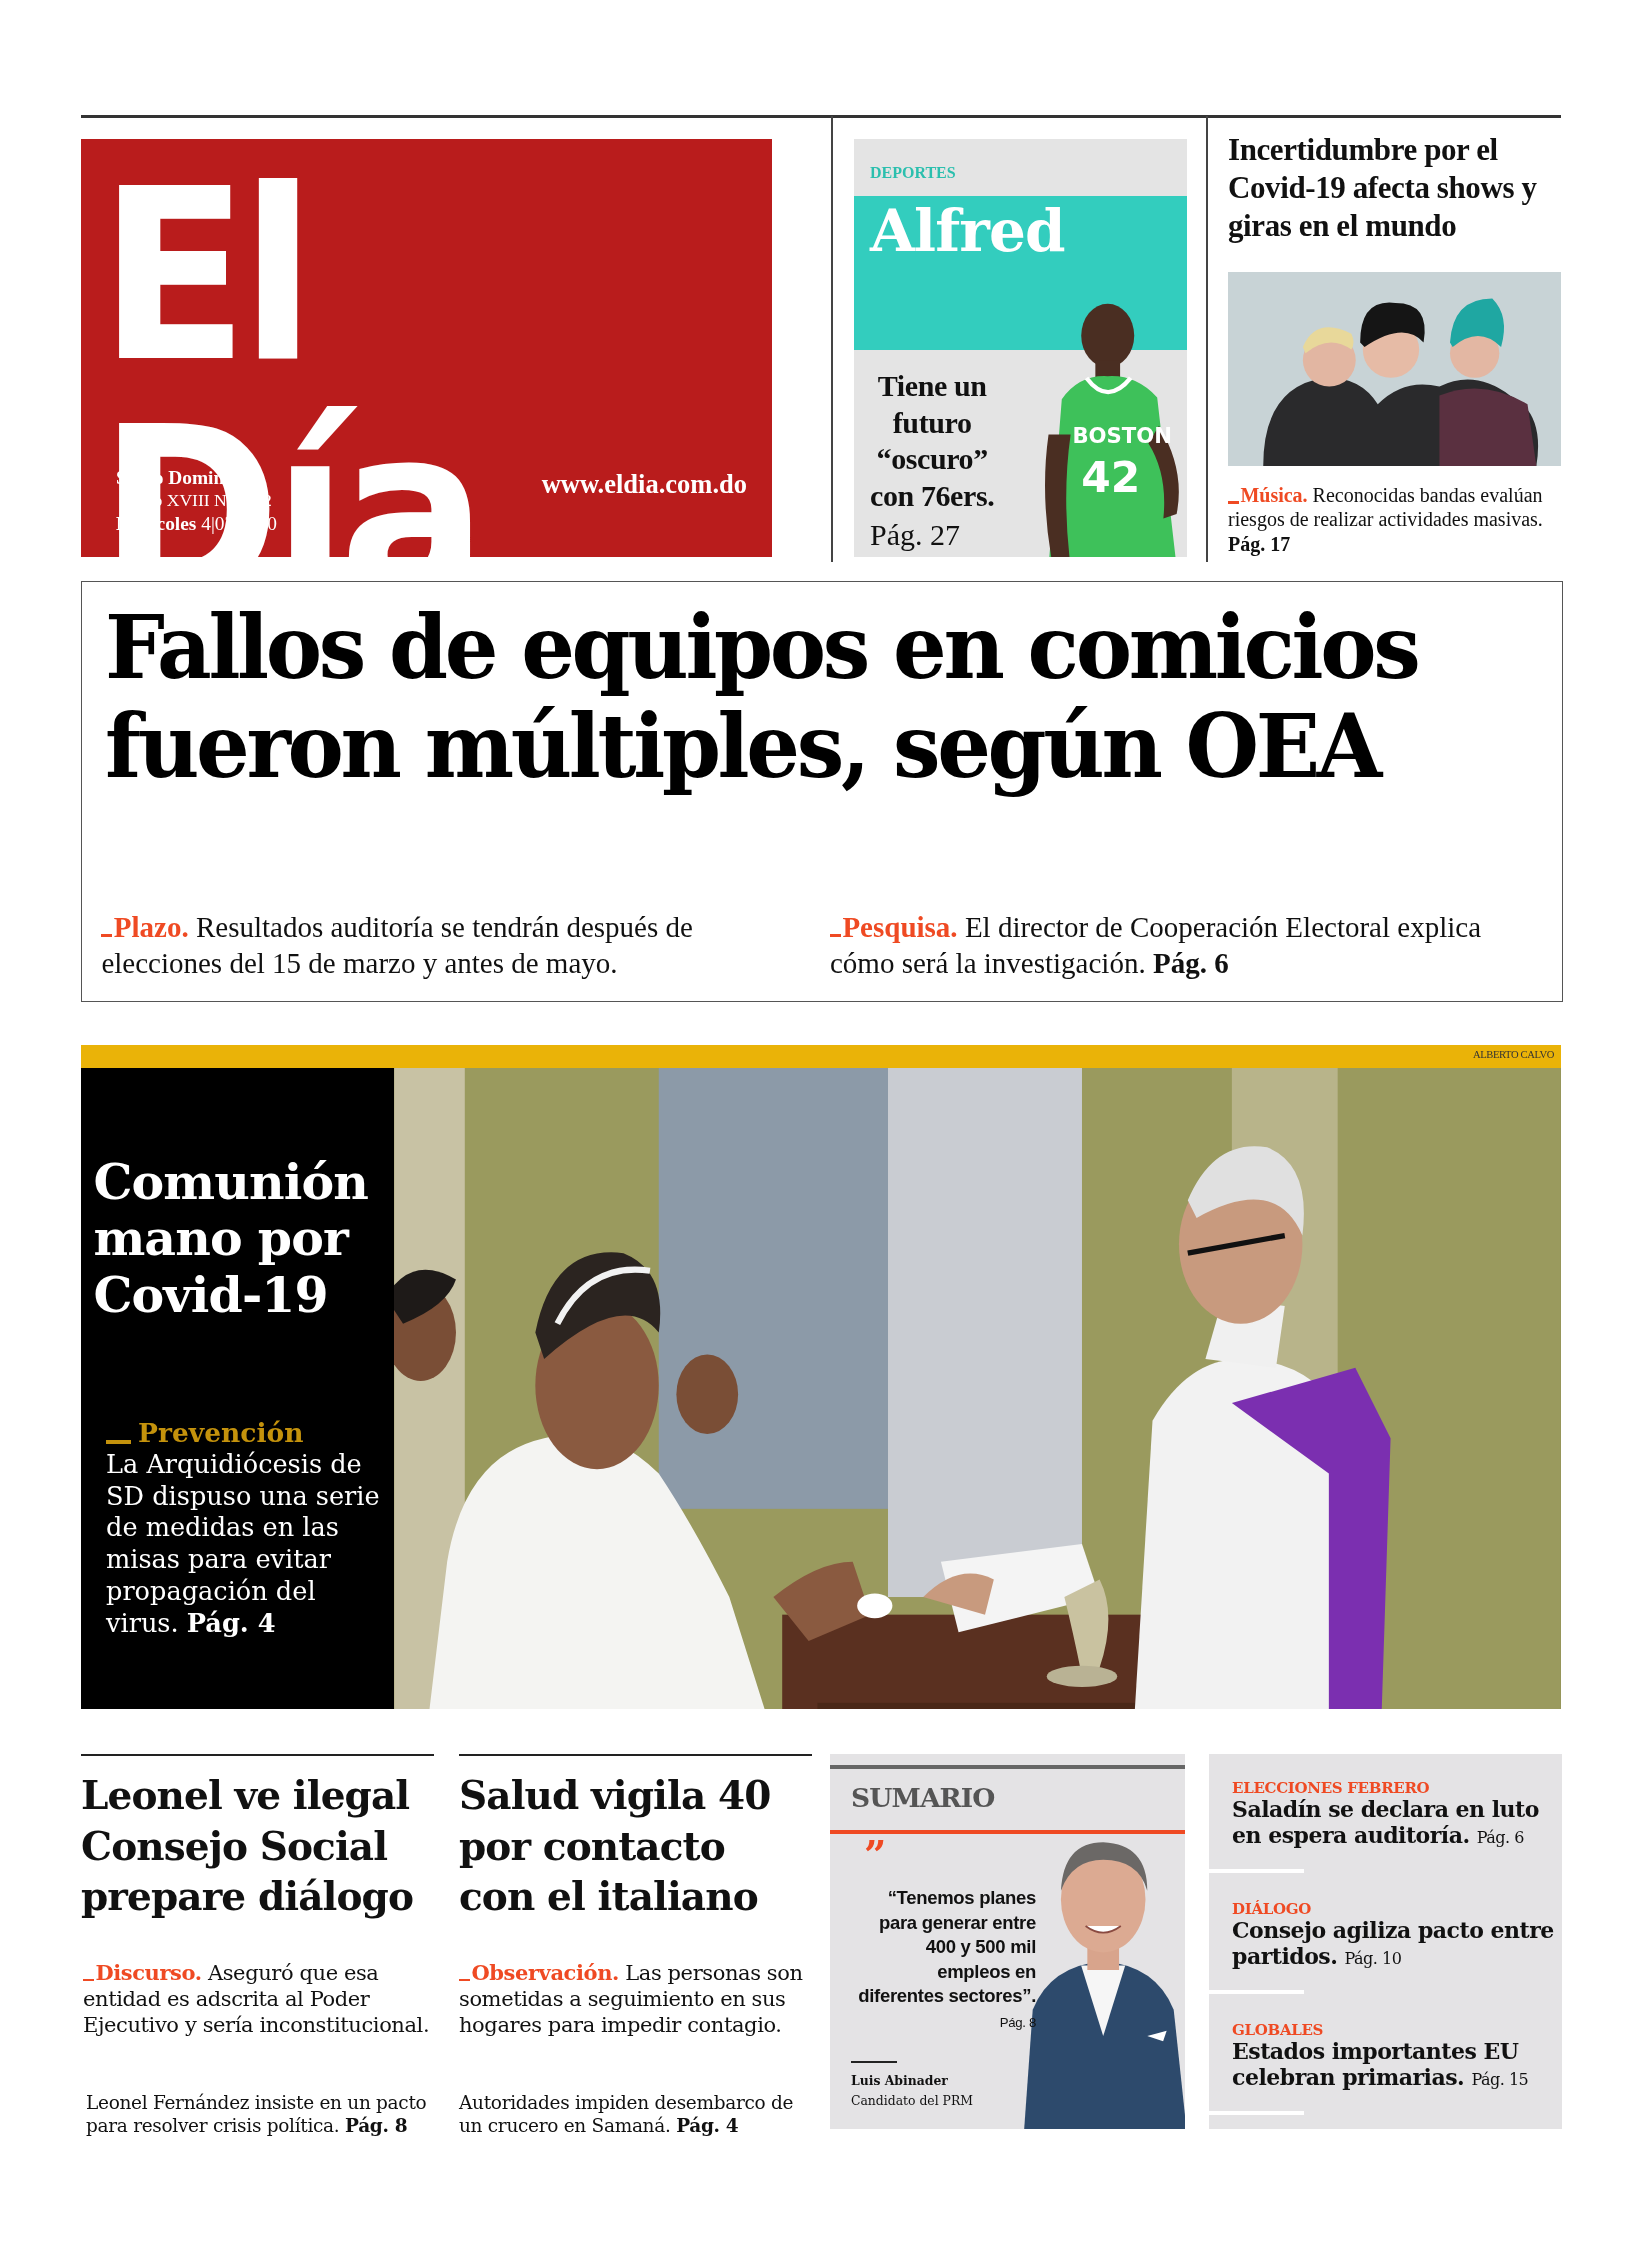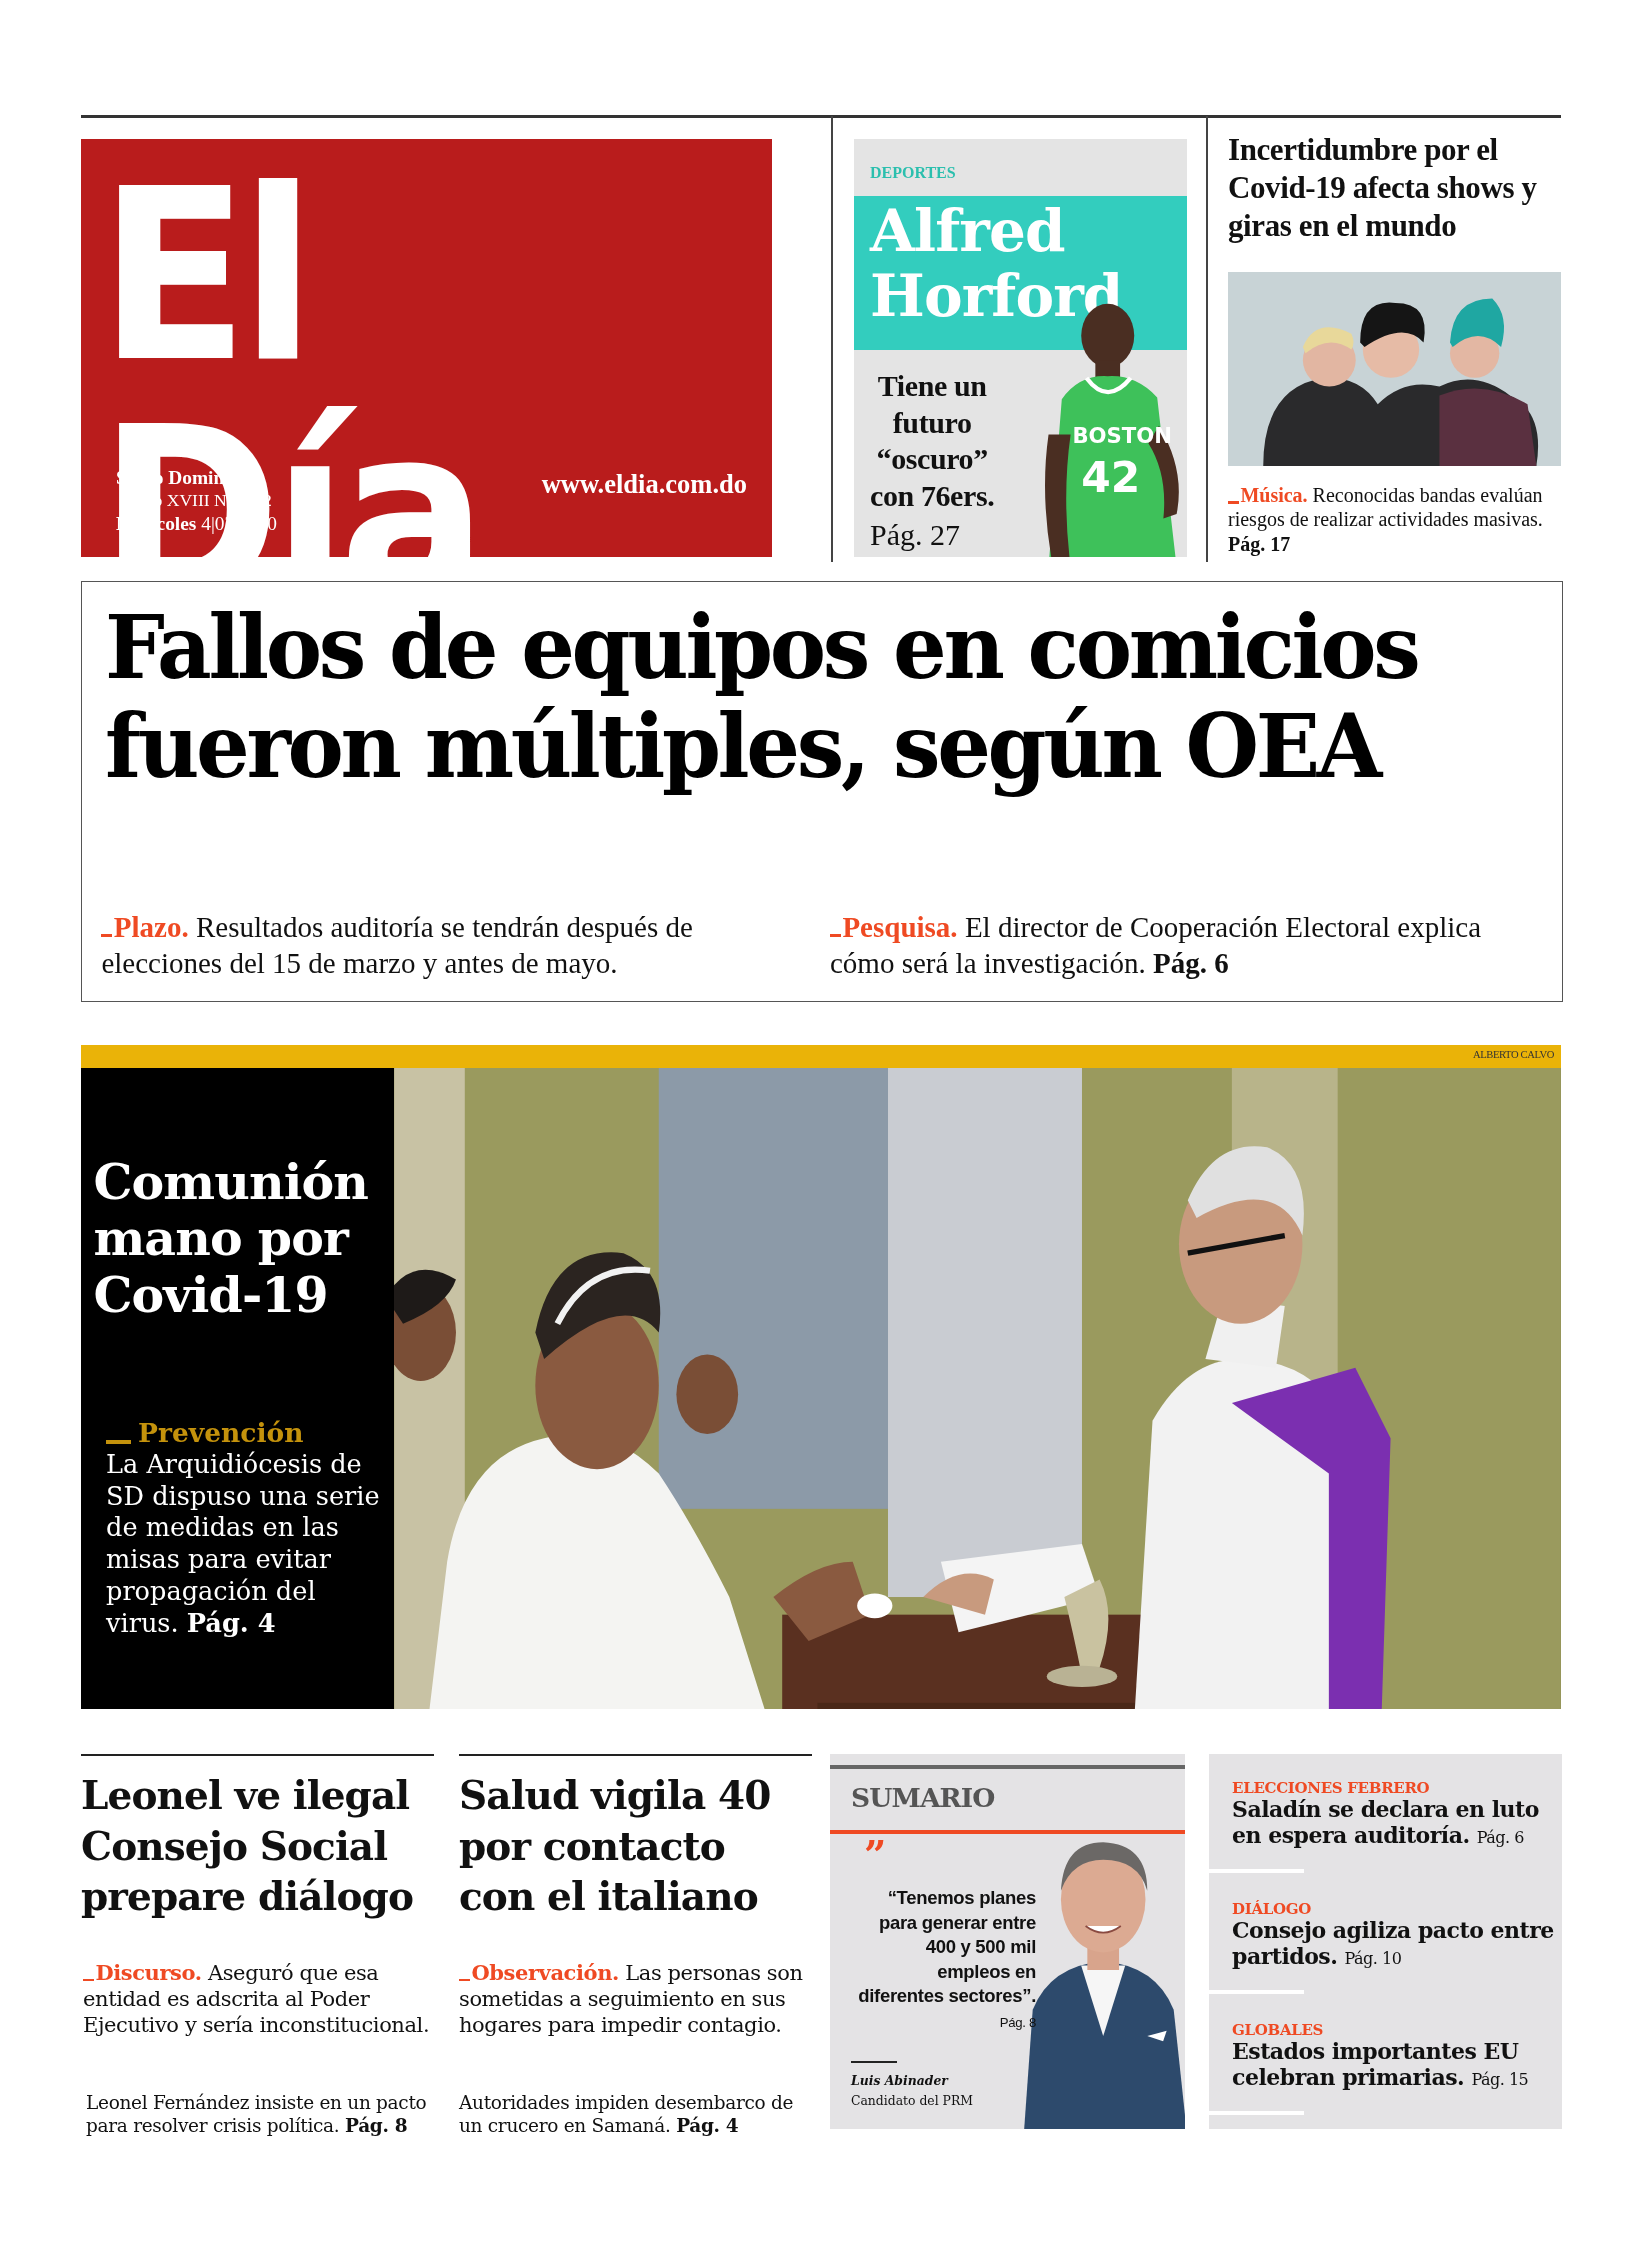--- a/index.html
+++ b/index.html
@@ -62,21 +62,21 @@
   .bstory-note { font-family: "DejaVu Serif", serif; font-size: 18.5px; line-height: 1.25; letter-spacing: -0.3px; }
 
   .sumario { left: 830px; top: 1754px; width: 355px; height: 375px; background: #e4e3e5; overflow: hidden; }
   .sumario .topbar { position: absolute; left: 0; top: 10.6px; width: 355px; height: 4.4px; background: #666; }
   .sumario .label { position: absolute; left: 21px; top: 28px; font-family: "DejaVu Serif", serif; font-weight: bold; font-size: 26.5px; color: #555; letter-spacing: -0.9px; }
   .sumario .orange-bar { position: absolute; left: 0; top: 76px; width: 355px; height: 4.4px; background: #ef4a23; }
   .sumario .quote-mark { position: absolute; left: 34px; top: 78px; color: #ef4a23; font-size: 39px; font-weight: bold; font-family: "DejaVu Serif", serif; }
   .sumario .quote { position: absolute; left: 21px; top: 132px; width: 185px; font-family: Liberation Sans, sans-serif; font-weight: bold; font-size: 18.5px; line-height: 1.33; letter-spacing: -0.3px; text-align: right; }
   .sumario .quote .qp { font-weight: normal; font-size: 13.2px; }
   .sumario .sep { position: absolute; left: 21px; top: 307px; width: 46px; height: 1.8px; background: #222; }
-  .sumario .who { position: absolute; left: 21px; top: 319px; font-family: "DejaVu Serif", serif; font-weight: bold; font-size: 12.4px; font-style: italic; }
+  .sumario .who { position: absolute; left: 21px; top: 319px; font-family: "DejaVu Serif", serif; font-weight: bold; font-size: 12.4px; }
   .sumario .role { position: absolute; left: 21px; top: 339px; font-family: "DejaVu Serif", serif; font-size: 12.4px; }
   .portrait { position: absolute; left: 185px; top: 53px; width: 172px; height: 326px; }
 
   .briefs { left: 1209px; top: 1754px; width: 353px; height: 375px; background: #e4e3e5; }
   .brief { position: absolute; left: 23px; width: 326px; }
   .brief .kick { color: #ef4a23; font-family: "DejaVu Serif", serif; font-weight: bold; font-size: 15px; letter-spacing: -0.3px; }
   .brief .txt { font-family: "DejaVu Serif", serif; font-weight: bold; font-size: 22px; line-height: 1.18; letter-spacing: -0.5px; }
   .brief .txt .bp { font-weight: normal; font-size: 16px; }
   .brief-sep { position: absolute; left: 0; width: 95px; height: 4.4px; background: #fff; }
 </style>
@@ -96,21 +96,20 @@
     <span>4|03|2020</span>
   </div>
   <div class="url">www.eldia.com.do</div>
 </div>
 
 <div class="abs sports">
   <div class="kicker">DEPORTES</div>
   <div class="band"></div>
   <div class="name">
     <div>Alfred</div>
-    <div>Horford</div>
   </div>
   <svg class="player" viewBox="0 0 165 300">
     <ellipse cx="72" cy="38" rx="30" ry="36" fill="#4a2e22"></ellipse>
     <rect x="58" y="66" width="28" height="22" fill="#4a2e22"></rect>
     <path d="M20 110 Q40 82 72 84 Q104 82 128 108 L150 300 L5 300 Z" fill="#3ec15a"></path>
     <path d="M48 86 Q72 118 98 86" fill="none" stroke="#fff" stroke-width="5"></path>
     <path d="M5 150 Q-5 220 10 300 L30 300 Q20 220 30 150 Z" fill="#4a2e22"></path>
     <path d="M130 140 Q160 190 150 240 L135 245 Q140 195 118 160 Z" fill="#4a2e22"></path>
     <text x="32" y="160" fill="#fff" font-family="DejaVu Sans, sans-serif" font-weight="bold" font-size="24">BOSTON</text>
     <text x="42" y="215" fill="#fff" font-family="DejaVu Sans, sans-serif" font-weight="bold" font-size="48">42</text>

